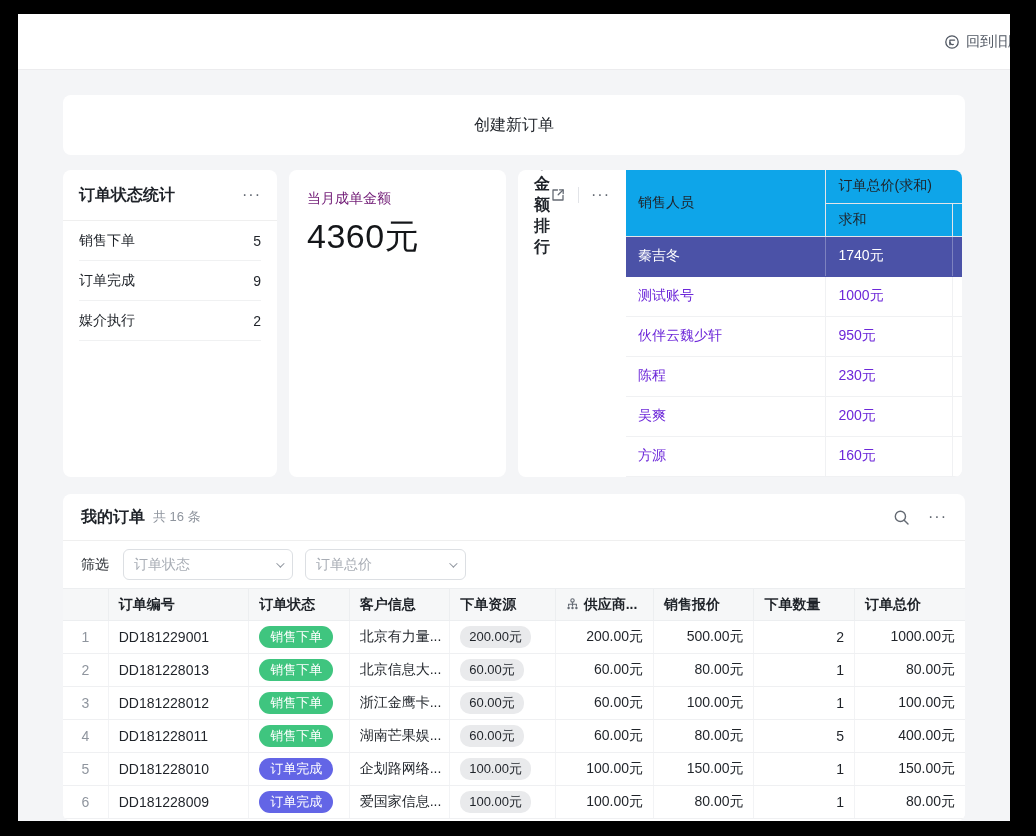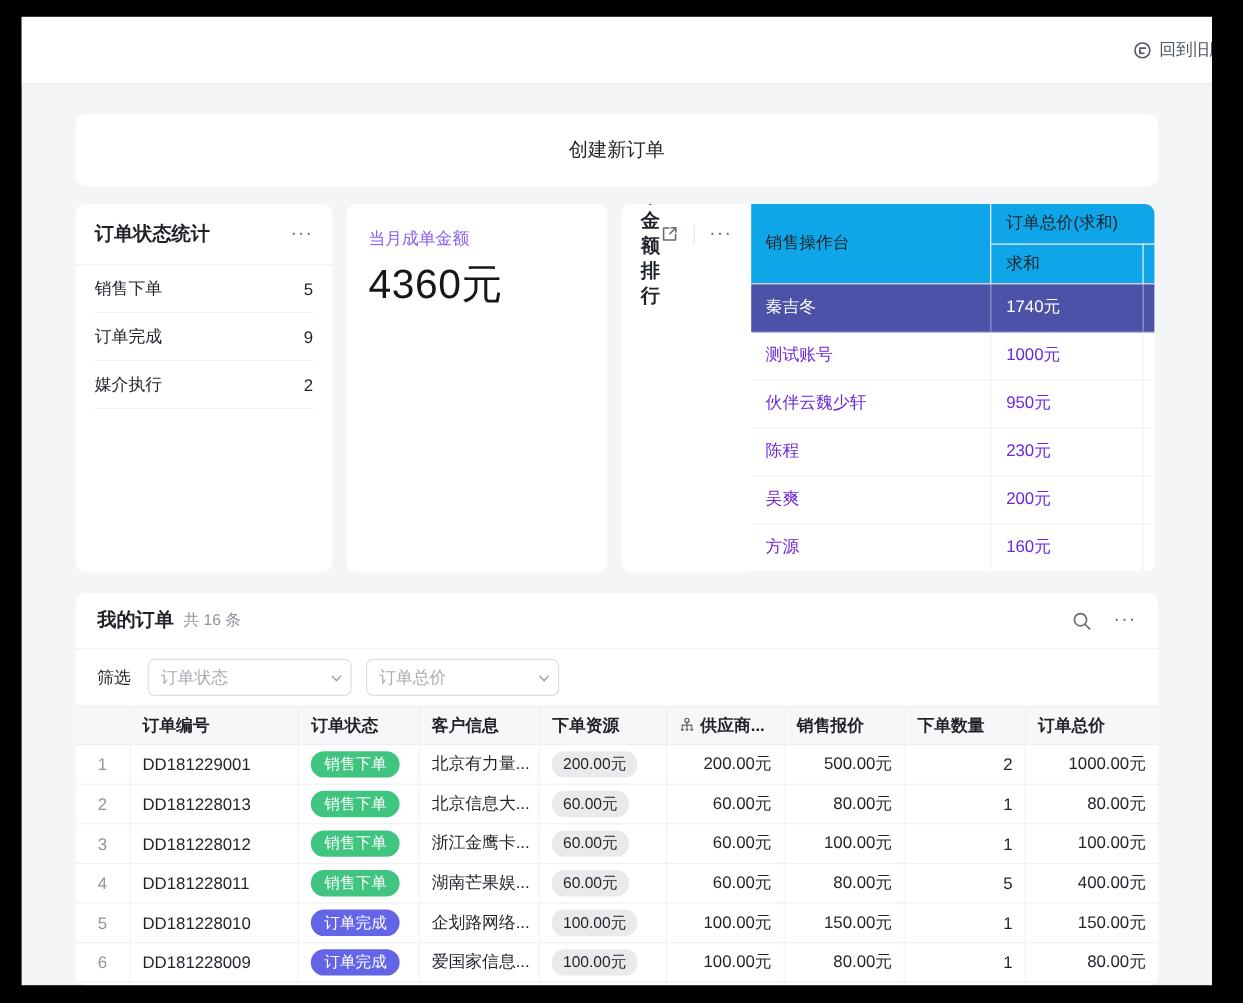--- a/index.html
+++ b/index.html
@@ -32,21 +32,21 @@
   
   .status-card { width:214px; flex:0 0 214px; }
   .status-rows { padding:0 16px; }
   .status-row { display:flex; align-items:center; justify-content:space-between; height:40px; border-bottom:1px solid #f0f1f2; font-size:14px; color:#1f2329; cursor:pointer; }
   .status-row .lb { color:#1f2329; }
   .status-row.bold .lb, .status-row.bold .vl { font-weight:700; }
   .status-row .vl { color:#1f2329; }
 
   
   .amount-card { width:217px; flex:0 0 217px; padding:20px 18px; }
-  .amount-label { font-size:14px; color:#8b5cf6; }
+  .amount-label { font-size:14px; color:#701a75; }
   .amount-value { margin-top:6px; font-size:34px; font-weight:400; color:#141619; letter-spacing:.5px; }
 
   
   .ranking-card { width:444px; flex:0 0 444px; display:flex; flex-direction:row; }
   .ranking-card .card-head { height:50px; }
   .head-icons { display:flex; align-items:center; gap:12px; }
   .v-div { width:1px; height:16px; background:#e2e4e8; }
   .icon-btn { display:flex; align-items:center; cursor:pointer; color:#646a73; }
   table.rank { width:100%; border-collapse:collapse; table-layout:fixed; font-size:14px; }
   table.rank col.c1 { width:200px; } table.rank col.c2 { width:127px; } table.rank col.c3 { width:117px; }
@@ -156,21 +156,21 @@
             </div>
           </div>
           <table class="rank">
             <colgroup>
                 <col class="c1">
                 <col class="c2">
                 <col class="c3">
               </colgroup>
             <thead>
               <tr>
-                <th rowspan="2">销售操作台</th>
+                <th rowspan="2">销售人员</th>
                 <th colspan="2">订单总价(求和)</th>
               </tr>
               <tr>
                 <th>求和</th>
                 <th>总排行</th>
               </tr>
             </thead>
             <tbody id="rank-body">
                 <tr class="selected">
                   <td>秦吉冬</td>

